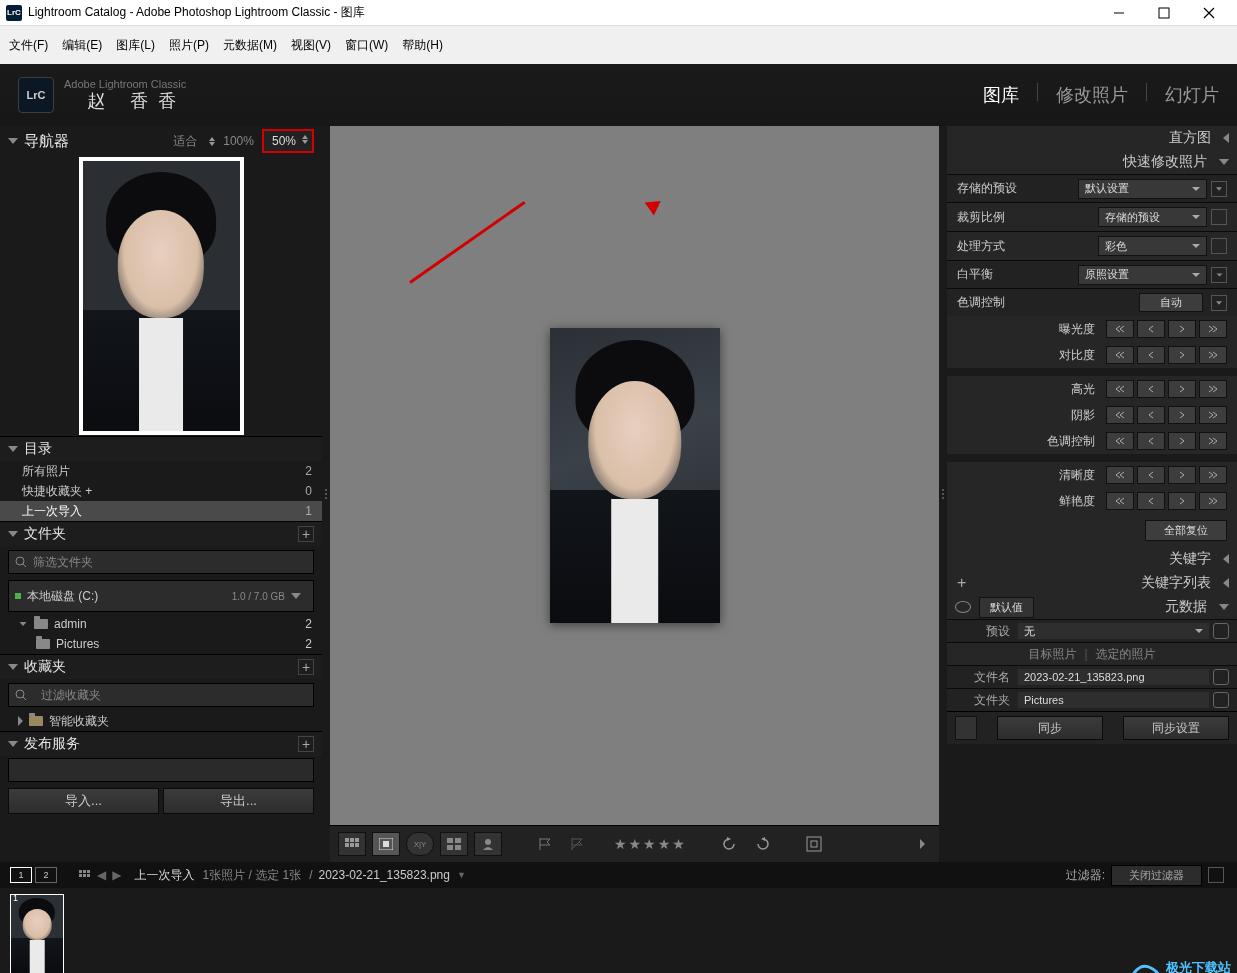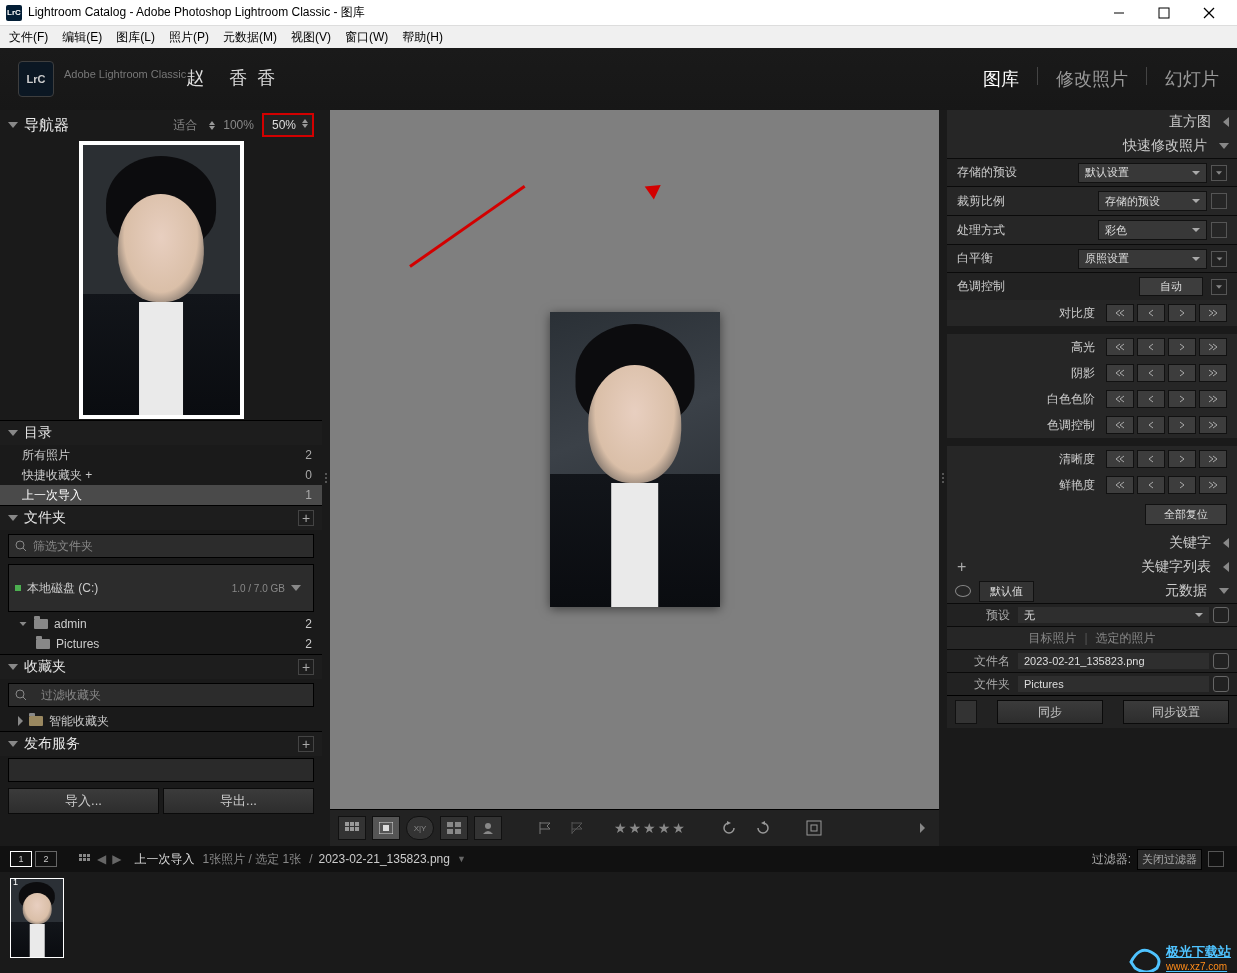--- a/index.html
+++ b/index.html
@@ -3,26 +3,26 @@
 <meta charset="utf-8">
 <style>
   html, body { margin:0; padding:0; background:#fff; font-family:"Microsoft YaHei","Segoe UI",Arial,sans-serif; font-size:12px; color:#ccc; }
   .window { width:1237px; height:973px; background:#fff; position:relative; }
   .titlebar { height:25px; background:#fff; color:#000; display:flex; align-items:center; padding:0 6px; }
   .titlebar-icon { width:16px; height:16px; background:#031e36; color:#fff; display:flex; align-items:center; justify-content:center; font-size:8px; border-radius:2px; margin-right:6px; font-weight:bold;}
   .titlebar-title { flex:1; color:#000; font-size:12px; }
   .winbtns { display:flex; }
   .winbtn { width:45px; height:25px; display:flex; align-items:center; justify-content:center; color:#000; }
   .winbtn svg { width:12px; height:12px; }
-  .menubar { height:22px; background:#f0f0f0; color:#000; display:flex; align-items:center; padding:0 2px; border-top:1px solid #ddd; }
+  .menubar { height:22px; background:#f0f0f0; color:#000; display:flex; align-items:center; padding:8px 2px; border-top:1px solid #ddd; }
   .menubar .mitem { padding:0 7px; font-size:12px; }
   .app { background:#1a1a1a; height:926px; position:relative; display:flex; flex-direction:column; }
   .topbar { height:62px; display:flex; align-items:center; padding:0 18px; background:linear-gradient(#1a1a1a,#171717); }
   .lrc-logo { width:34px; height:34px; background:#0b1723; border:1px solid #3e3e3e; border-radius:4px; display:flex; align-items:center; justify-content:center; margin-right:10px; color:#ccc; font-size:11px; font-weight:bold;}
-  .identity { display:flex; flex-direction:row; line-height:1.2; }
+  .identity { display:flex; flex-direction:column; line-height:1.2;align-items:flex-end; }
   .identity .prod { font-size:11px; color:#777; }
   .identity .user { font-size:18px; color:#ddd; letter-spacing:10px; }
   .modules { margin-left:auto; display:flex; gap:18px; font-size:18px;}
   .modules span { color:#999; }
   .modules span.active { color:#fff; }
   .divider-v { width:1px; height:18px; background:#444; }
   .workspace { flex:1; display:flex; min-height:0;}
   
   .side { width:322px; background:#1a1a1a; overflow:hidden; display:flex; flex-direction:column;}
   .side.right { width:290px;}
@@ -40,21 +40,21 @@
   .stepper .up{border-bottom:4px solid #999;}
   .stepper .dn{border-top:4px solid #999;}
   .nav-preview { height:280px; display:flex; align-items:center; justify-content:center; background:#1a1a1a;}
   .thumb-frame { width:157px; height:270px; border:4px solid #fff; background:#2b2f33; position:relative; overflow:hidden;}
   .list-row { display:flex; align-items:center; height:20px; padding:0 10px 0 22px; color:#ccc; font-size:12px;}
   .list-row.sel { background:#4a4a4a; color:#fff;}
   .list-row .cnt { margin-left:auto; color:#aaa;}
   .head2 { display:flex; align-items:center; height:24px; padding:0 8px; color:#e5e5e5; font-size:14px; background:#1d1d1d; border-top:1px solid #000;}
   .head2 .plus { margin-left:auto; color:#aaa; width:14px; height:14px; display:flex; align-items:center; justify-content:center; border:1px solid #444;}
   .search-row { background:#2c2c2c; border:1px solid #000; margin:4px 8px; height:22px; display:flex; align-items:center; padding:0 6px; color:#888;}
-  .volume-row { display:flex; align-items:center; height:22px; margin:2px 8px; background:#2c2c2c; border:1px solid #000; padding:12px 6px; color:#ccc;}
+  .volume-row { display:flex; align-items:center; height:22px; margin:2px 8px; background:#2c2c2c; border:1px solid #000; padding:4px 6px; color:#ccc;}
   .volume-row .bar { margin-left:auto; color:#888; font-size:10px;}
   .tree-row { display:flex; align-items:center; height:20px; padding:0 10px 0 18px; color:#ccc;}
   .tree-row.deep { padding-left:36px;}
   .folder-ic { width:14px; height:10px; background:#888; border-radius:1px; margin-right:6px; position:relative;}
   .folder-ic:before{content:'';position:absolute;top:-3px;left:0;width:6px;height:3px;background:#888;border-radius:1px 1px 0 0;}
   .btn-bar { display:flex; gap:4px; padding:4px 8px;}
   .big-btn { flex:1; height:24px; background:linear-gradient(#3b3b3b,#2d2d2d); border:1px solid #0a0a0a; display:flex; align-items:center; justify-content:center; color:#ccc; font-size:13px;}
   
   .center { flex:1; background:#7f7f7f; position:relative; display:flex; align-items:center; justify-content:center;}
   .center .img { width:170px; height:295px; background:linear-gradient(160deg,#2a3036 0%,#3b4148 40%,#22262b 100%); box-shadow:0 2px 10px rgba(0,0,0,.5); position:relative; overflow:hidden;}
@@ -87,21 +87,21 @@
   .grip { width:8px; display:flex; flex-direction:column; align-items:center; justify-content:center; background:#1a1a1a;}
   .grip span{width:2px;height:2px;background:#555;margin:1px 0;}
   
   .infobar { height:26px; background:#111; display:flex; align-items:center; padding:0 10px; color:#aaa;}
   .mon-ic{width:20px;height:14px;border:1px solid #666;margin-right:3px;display:flex;align-items:center;justify-content:center;color:#ccc;font-size:9px;}
   .navarrow{color:#666;padding:0 3px;}
   .filmstrip{height:90px;background:#1a1a1a;display:flex;padding:6px 10px;gap:8px;}
   .fs-thumb{width:52px;height:78px;border:1px solid #fff;background:#2b3036;position:relative;}
   .fs-thumb .n{position:absolute;top:-2px;left:2px;color:#fff;font-size:9px;}
   .filterbox{margin-left:auto;display:flex;align-items:center;gap:6px;color:#aaa;}
-  .filterbox .txt{background:#2c2c2c;border:1px solid #000;padding:2px 4px;color:#aaa;font-size:11px;}
+  .filterbox .txt{background:#2c2c2c;border:1px solid #000;padding:2px 17px;color:#aaa;font-size:11px;}
   .watermark{position:absolute;right:6px;bottom:2px;display:flex;align-items:center;color:#4fc3ff;font-size:10px;gap:3px;text-decoration:underline;}
   .sync-bar{display:flex;gap:20px;padding:4px 8px;background:#222;border-top:1px solid #000;}
   .sync-bar .switch{width:20px;height:22px;background:#333;border:1px solid #111;}
   .sync-bar .sbtn{flex:1;height:22px;background:linear-gradient(#3b3b3b,#2d2d2d);border:1px solid #0a0a0a;display:flex;align-items:center;justify-content:center;color:#ccc;font-size:12px;}
   
   .face{position:absolute;left:50%;top:18%;transform:translateX(-50%);width:55%;height:40%;background:radial-gradient(ellipse at 50% 40%,#e8cfc0 0%,#dabfa8 60%,#1f242a 100%);border-radius:50% 50% 45% 45%;}
   .hair{position:absolute;left:50%;top:4%;transform:translateX(-50%);width:70%;height:35%;background:#0c0c0e;border-radius:50% 50% 40% 40%;}
   .body{position:absolute;left:0;bottom:0;width:100%;height:45%;background:linear-gradient(#12151a,#0a0c10);}
   .shirt{position:absolute;left:50%;bottom:0;transform:translateX(-50%);width:28%;height:42%;background:#eaeaea;}
   .side-tri-r{width:0;height:0;border-top:5px solid transparent;border-bottom:5px solid transparent;border-right:6px solid #888;margin-left:6px;}
@@ -414,20 +414,43 @@
         </div>
         <div class="r-row">
           <span class="r-label">色调控制</span>
           <div class="autobtn">自动</div>
           <div class="mini-toggle" style="margin-left:8px">
               <div class="tri down" style="transform:scale(.6);margin:0"></div>
             </div>
         </div>
         <div id="sliders">
             <div class="slider-row">
+              <span class="lbl">曝光度</span>
+              <div class="mini-btn">
+                <svg viewBox="0 0 10 8">
+                  <path d="M5 1 L1 4 L5 7 M9 1 L5 4 L9 7" fill="none" stroke="#aaa"></path>
+                </svg>
+              </div>
+              <div class="mini-btn">
+                <svg viewBox="0 0 10 8">
+                  <path d="M7 1 L3 4 L7 7" fill="none" stroke="#aaa"></path>
+                </svg>
+              </div>
+              <div class="mini-btn">
+                <svg viewBox="0 0 10 8">
+                  <path d="M3 1 L7 4 L3 7" fill="none" stroke="#aaa"></path>
+                </svg>
+              </div>
+              <div class="mini-btn">
+                <svg viewBox="0 0 10 8">
+                  <path d="M1 1 L5 4 L1 7 M5 1 L9 4 L5 7" fill="none" stroke="#aaa"></path>
+                </svg>
+              </div>
+            </div>
+            <div class="slider-row">
               <span class="lbl">对比度</span>
               <div class="mini-btn">
                 <svg viewBox="0 0 10 8">
                   <path d="M5 1 L1 4 L5 7 M9 1 L5 4 L9 7" fill="none" stroke="#aaa"></path>
                 </svg>
               </div>
               <div class="mini-btn">
                 <svg viewBox="0 0 10 8">
                   <path d="M7 1 L3 4 L7 7" fill="none" stroke="#aaa"></path>
                 </svg>
@@ -461,43 +484,20 @@
                 </svg>
               </div>
               <div class="mini-btn">
                 <svg viewBox="0 0 10 8">
                   <path d="M1 1 L5 4 L1 7 M5 1 L9 4 L5 7" fill="none" stroke="#aaa"></path>
                 </svg>
               </div>
             </div>
             <div class="slider-row">
               <span class="lbl">阴影</span>
-              <div class="mini-btn">
-                <svg viewBox="0 0 10 8">
-                  <path d="M5 1 L1 4 L5 7 M9 1 L5 4 L9 7" fill="none" stroke="#aaa"></path>
-                </svg>
-              </div>
-              <div class="mini-btn">
-                <svg viewBox="0 0 10 8">
-                  <path d="M7 1 L3 4 L7 7" fill="none" stroke="#aaa"></path>
-                </svg>
-              </div>
-              <div class="mini-btn">
-                <svg viewBox="0 0 10 8">
-                  <path d="M3 1 L7 4 L3 7" fill="none" stroke="#aaa"></path>
-                </svg>
-              </div>
-              <div class="mini-btn">
-                <svg viewBox="0 0 10 8">
-                  <path d="M1 1 L5 4 L1 7 M5 1 L9 4 L5 7" fill="none" stroke="#aaa"></path>
-                </svg>
-              </div>
-            </div>
-            <div class="slider-row">
-              <span class="lbl">白色色阶</span>
               <div class="mini-btn">
                 <svg viewBox="0 0 10 8">
                   <path d="M5 1 L1 4 L5 7 M9 1 L5 4 L9 7" fill="none" stroke="#aaa"></path>
                 </svg>
               </div>
               <div class="mini-btn">
                 <svg viewBox="0 0 10 8">
                   <path d="M7 1 L3 4 L7 7" fill="none" stroke="#aaa"></path>
                 </svg>
               </div>

